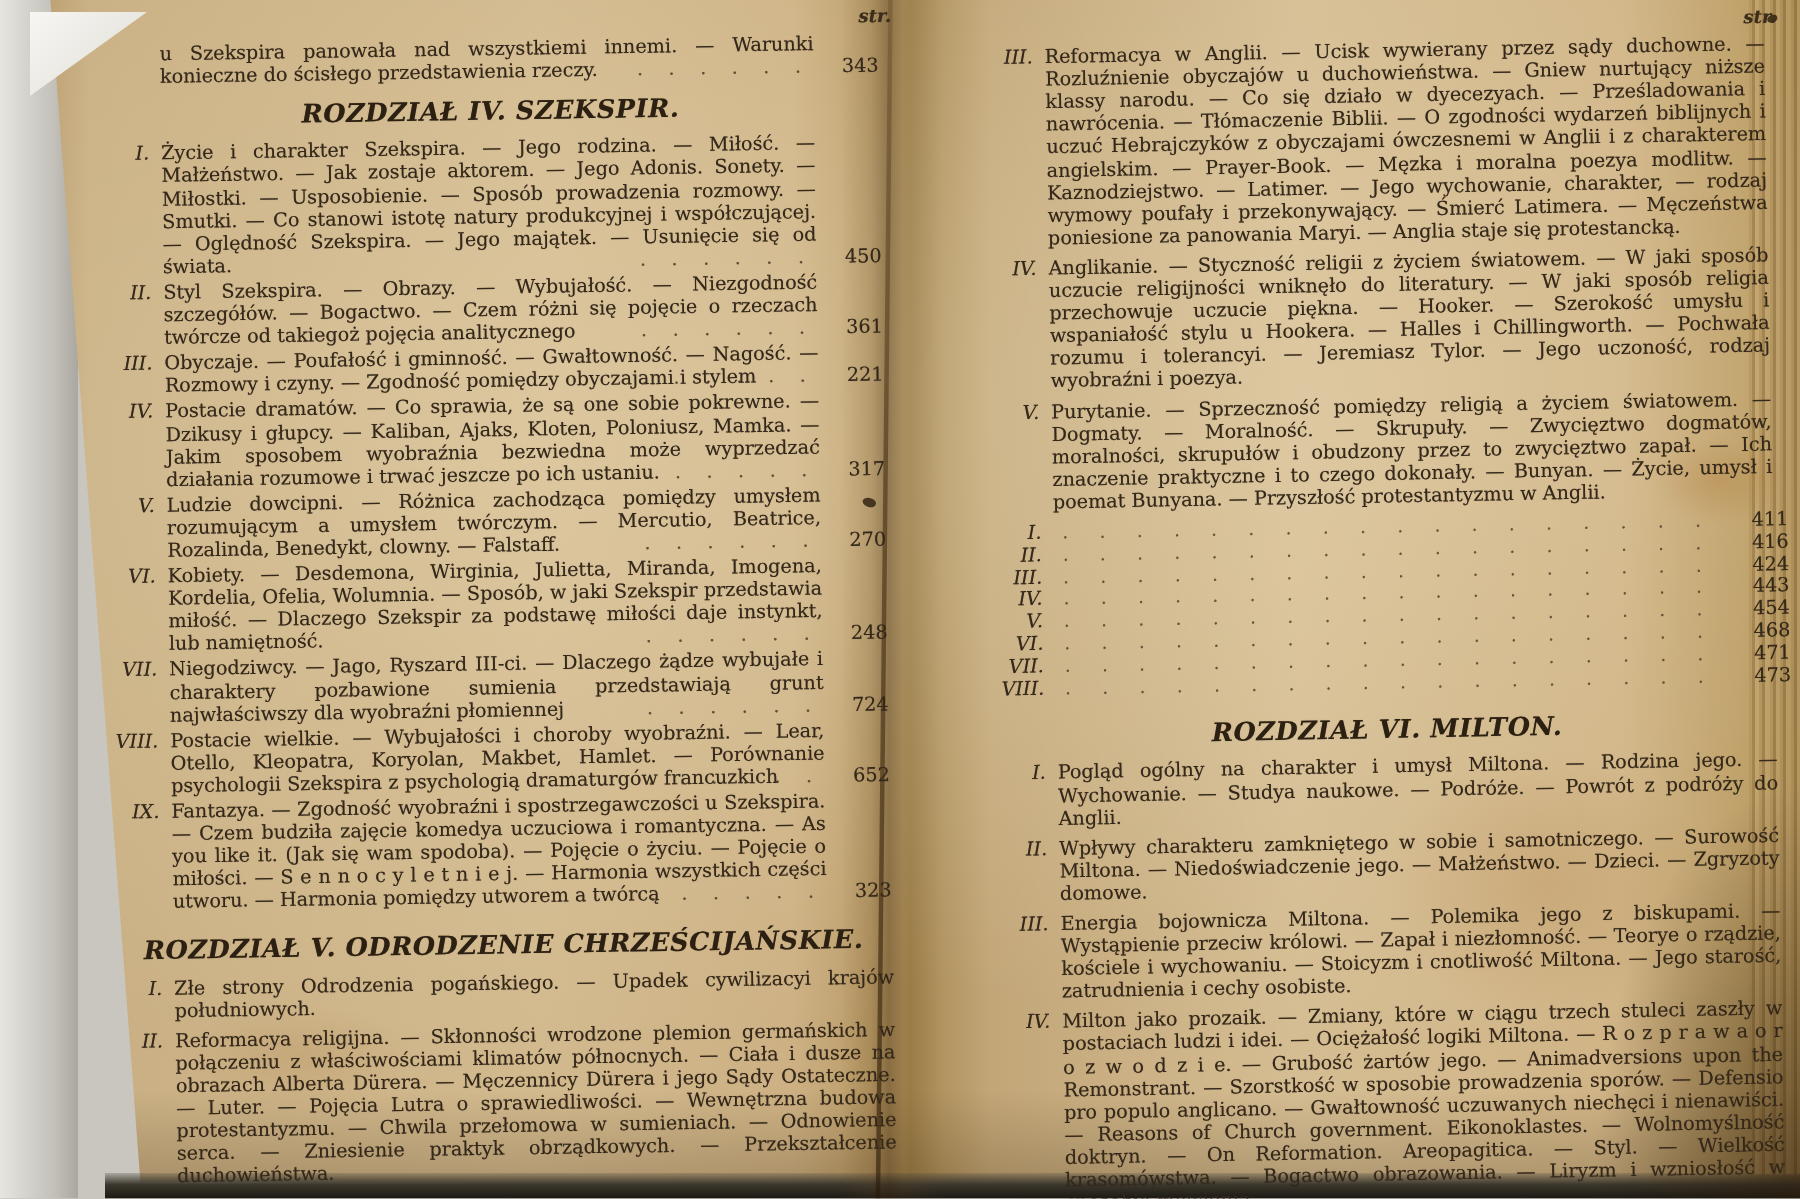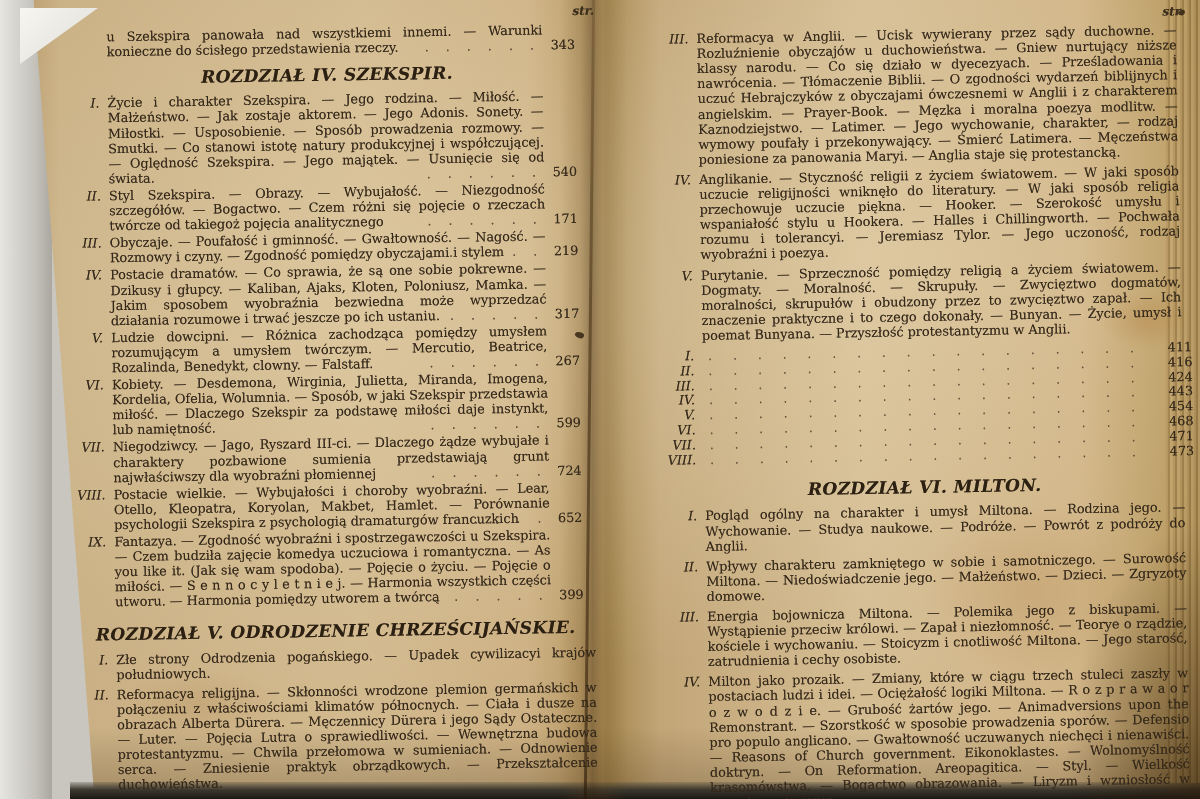--- a/index.html
+++ b/index.html
@@ -49,21 +49,21 @@
   .page-left{left:56px;top:12px;transform:rotate(-0.9deg);transform-origin:0 0;}
   .page-right{left:646px;top:14px;transform:rotate(-1.05deg);transform-origin:0 0;}
   .strhead{text-align:right;font-style:italic;font-size:12px;font-weight:bold;
     padding-right:2px;margin-bottom:3px;color:#3b2d1c;}
   .chap{text-align:center;font-style:italic;font-weight:bold;font-size:17px;
     letter-spacing:.4px;margin:12px 0 9px;color:#2c2012;}
   .entry{position:relative;padding-left:50px;padding-right:54px;margin-bottom:2px;}
   .entry.nopg{padding-right:10px;margin-bottom:5px;}
   .entry .num{position:absolute;left:0;top:0;width:42px;text-align:right;font-style:italic;}
   .entry .txt{display:block;text-align:justify;}
-  .entry .pg{position:absolute;right:0;bottom:0;width:46px;text-align:left;}
+  .entry .pg{position:absolute;right:0;bottom:0;width:46px;text-align:center;}
   .entry .dots{position:absolute;right:54px;bottom:0;width:118px;height:15px;
     overflow:hidden;white-space:nowrap;text-align:right;color:#4a3b28;opacity:.85;}
   .entry .dots::after{content:"......";letter-spacing:17px;}
   .plist{margin:5px 0 4px;}
   .prow{position:relative;height:14.8px;}
   .prow .num{position:absolute;left:0;top:0;width:42px;text-align:right;font-style:italic;}
   .prow .pdots{position:absolute;left:56px;right:56px;top:0;bottom:0;overflow:hidden;
     white-space:nowrap;color:#4a3b28;opacity:.8;}
   .prow .pdots::after{content:"....................";letter-spacing:21px;font-size:12px;}
   .prow .pg{position:absolute;right:0;top:0;width:46px;text-align:right;}
@@ -95,69 +95,69 @@
     <span class="dots"></span>
     <span class="pg">343</span>
   </div>
 
   <div class="chap">ROZDZIAŁ IV. SZEKSPIR.</div>
 
   <div class="entry">
     <span class="num">I.</span>
     <span class="txt">Życie i charakter Szekspira. — Jego rodzina. — Miłość. — Małżeństwo. — Jak zostaje aktorem. — Jego Adonis. Sonety. — Miłostki. — Usposobienie. — Sposób prowadzenia rozmowy. — Smutki. — Co stanowi istotę natury produkcyjnej i współczującej. — Oględność Szekspira. — Jego majątek. — Usunięcie się od świata.</span>
     <span class="dots"></span>
-    <span class="pg">540</span>
+    <span class="pg">450</span>
   </div>
   <div class="entry">
     <span class="num">II.</span>
     <span class="txt">Styl Szekspira. — Obrazy. — Wybujałość. — Niezgodność szczegółów. — Bogactwo. — Czem różni się pojęcie o rzeczach twórcze od takiegoż pojęcia analitycznego</span>
     <span class="dots"></span>
-    <span class="pg">171</span>
+    <span class="pg">361</span>
   </div>
   <div class="entry">
     <span class="num">III.</span>
     <span class="txt">Obyczaje. — Poufałość i gminność. — Gwałtowność. — Nagość. — Rozmowy i czyny. — Zgodność pomiędzy obyczajami i stylem</span>
     <span class="dots"></span>
-    <span class="pg">219</span>
+    <span class="pg">221</span>
   </div>
   <div class="entry">
     <span class="num">IV.</span>
     <span class="txt">Postacie dramatów. — Co sprawia, że są one sobie pokrewne. — Dzikusy i głupcy. — Kaliban, Ajaks, Kloten, Poloniusz, Mamka. — Jakim sposobem wyobraźnia bezwiedna może wyprzedzać działania rozumowe i trwać jeszcze po ich ustaniu.</span>
     <span class="dots"></span>
     <span class="pg">317</span>
   </div>
   <div class="entry">
     <span class="num">V.</span>
     <span class="txt">Ludzie dowcipni. — Różnica zachodząca pomiędzy umysłem rozumującym a umysłem twórczym. — Mercutio, Beatrice, Rozalinda, Benedykt, clowny. — Falstaff.</span>
     <span class="dots"></span>
-    <span class="pg">267</span>
+    <span class="pg">270</span>
   </div>
   <div class="entry">
     <span class="num">VI.</span>
     <span class="txt">Kobiety. — Desdemona, Wirginia, Julietta, Miranda, Imogena, Kordelia, Ofelia, Wolumnia. — Sposób, w jaki Szekspir przedstawia miłość. — Dlaczego Szekspir za podstawę miłości daje instynkt, lub namiętność.</span>
     <span class="dots"></span>
-    <span class="pg">599</span>
+    <span class="pg">248</span>
   </div>
   <div class="entry">
     <span class="num">VII.</span>
     <span class="txt">Niegodziwcy. — Jago, Ryszard III-ci. — Dlaczego żądze wybujałe i charaktery pozbawione sumienia przedstawiają grunt najwłaściwszy dla wyobraźni płomiennej</span>
     <span class="dots"></span>
     <span class="pg">724</span>
   </div>
   <div class="entry">
     <span class="num">VIII.</span>
     <span class="txt">Postacie wielkie. — Wybujałości i choroby wyobraźni. — Lear, Otello, Kleopatra, Koryolan, Makbet, Hamlet. — Porównanie psychologii Szekspira z psychologią dramaturgów francuzkich</span>
     <span class="dots"></span>
     <span class="pg">652</span>
   </div>
   <div class="entry">
     <span class="num">IX.</span>
     <span class="txt">Fantazya. — Zgodność wyobraźni i spostrzegawczości u Szekspira. — Czem budziła zajęcie komedya uczuciowa i romantyczna. — As you like it. (Jak się wam spodoba). — Pojęcie o życiu. — Pojęcie o miłości. — S e n  n o c y  l e t n i e j. — Harmonia wszystkich części utworu. — Harmonia pomiędzy utworem a twórcą</span>
     <span class="dots"></span>
-    <span class="pg">399</span>
+    <span class="pg">323</span>
   </div>
 
   <div class="chap mt18">ROZDZIAŁ V. ODRODZENIE CHRZEŚCIJAŃSKIE.</div>
 
   <div class="entry nopg">
     <span class="num">I.</span>
     <span class="txt">Złe strony Odrodzenia pogańskiego. — Upadek cywilizacyi krajów południowych.</span>
   </div>
   <div class="entry nopg">
     <span class="num">II.</span>

